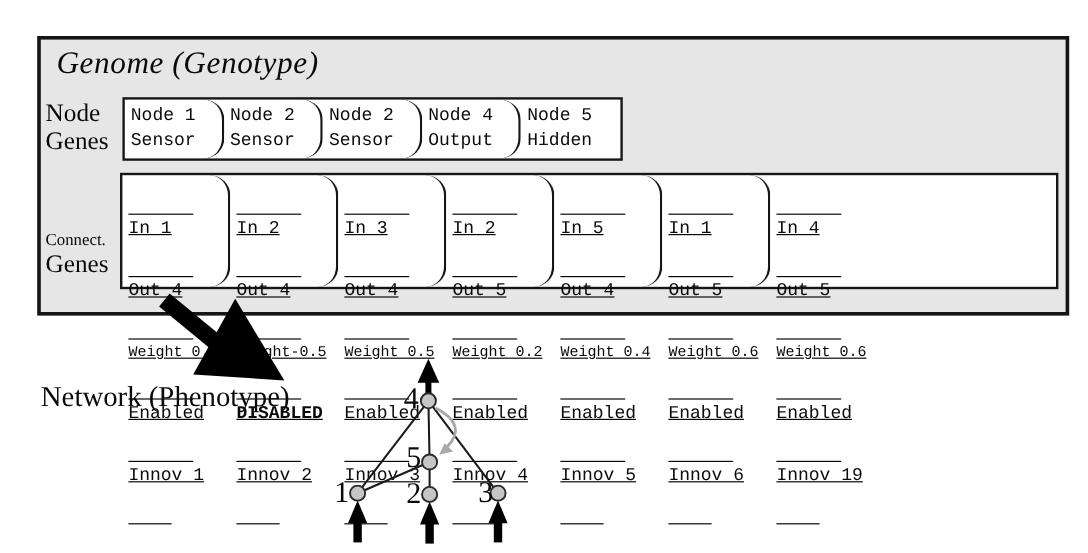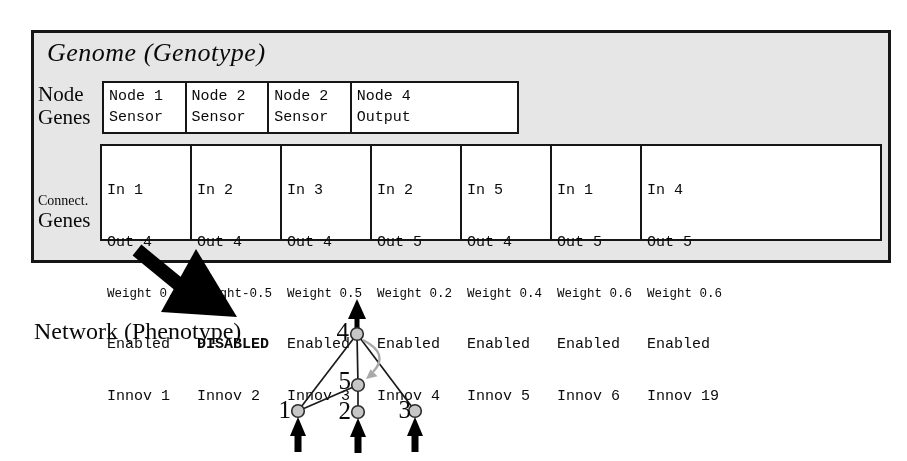--- a/index.html
+++ b/index.html
@@ -11,28 +11,28 @@
               background:#e6e6e6;border:3px solid #161616;}
 
   .genome-title{position:absolute;left:47px;top:38px;font-size:26px;letter-spacing:0.5px;font-style:italic;}
 
   .row-label{position:absolute;line-height:23px;font-size:21px;}
   .row-label .small{font-size:14px;line-height:16px;display:block;margin-top:43px;}
 
   
   .gene-table{position:absolute;display:flex;background:#ffffff;border:2px solid #161616;}
   .gene-cell{border-right:2px solid #161616;box-sizing:border-box;
-             font-family:"Liberation Mono",monospace;white-space:pre;}
+             font-family:"Liberation Mono",monospace;white-space:pre;border-radius:17px;}
   .gene-cell:last-child{border-right:none;}
 
   .node-table{left:102px;top:81px;width:413px;height:49px;}
   .node-cell{width:82.6px;padding:3px 0 0 5px;font-size:15px;line-height:21px;}
 
   .conn-table{left:100px;top:144px;width:778px;height:93px;}
-  .conn-cell{width:90px;padding:2px 0 0 5px;font-size:15px;}
+  .conn-cell{width:90px;padding:2px 0 0 5px;font-size:15px;text-decoration:underline;}
   .conn-line{line-height:18px;}
   .conn-weight{font-size:12.5px;line-height:16px;}
 
   .network-label{position:absolute;left:34px;top:318px;font-size:24px;}
 
   .overlay{position:absolute;left:0;top:0;width:907px;height:461px;}
   .net-label-text{font-family:"Liberation Serif",serif;font-size:25px;fill:#0a0a0a;}
 </style>
 </head>
 <body>
@@ -46,20 +46,21 @@
   <div class="row-label" style="left:38px;top:83px;">
     <span>Node</span><br>
     <span>Genes</span>
   </div>
 
   <div class="gene-table node-table">
     <div class="gene-cell node-cell"><span>Node 1</span><br><span>Sensor</span></div>
     <div class="gene-cell node-cell"><span>Node 2</span><br><span>Sensor</span></div>
     <div class="gene-cell node-cell"><span>Node 2</span><br><span>Sensor</span></div>
     <div class="gene-cell node-cell"><span>Node 4</span><br><span>Output</span></div>
+    <div class="gene-cell node-cell"><span>Node 5</span><br><span>Hidden</span></div>
   </div>
 
   <div class="row-label" style="left:38px;top:150px;">
     <span class="small">Connect.</span>
     <span>Genes</span>
   </div>
 
   <div class="gene-table conn-table">
     <div class="gene-cell conn-cell">
       <div class="conn-line">In 1</div>

